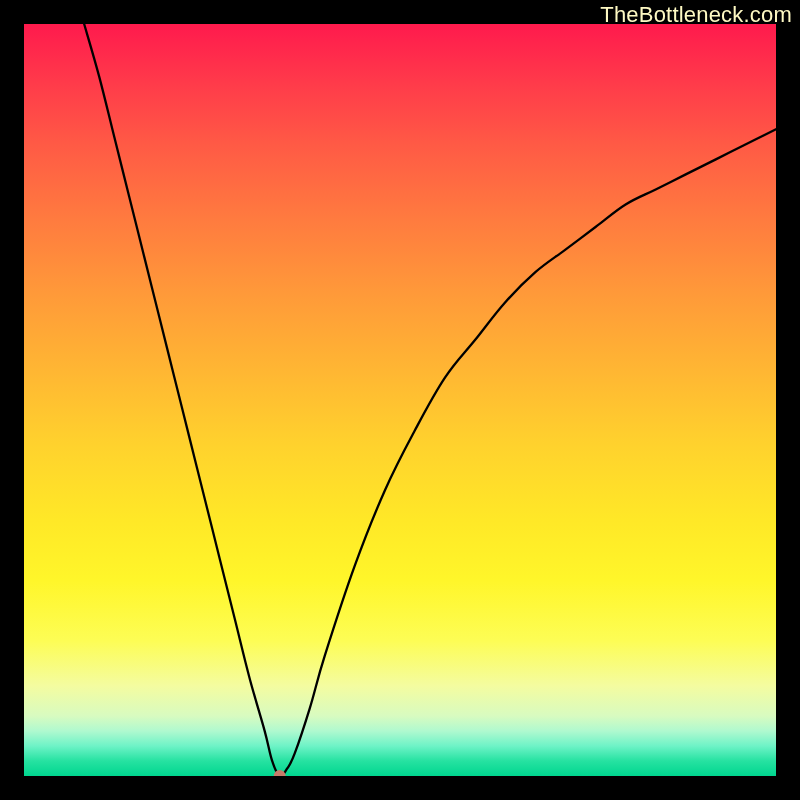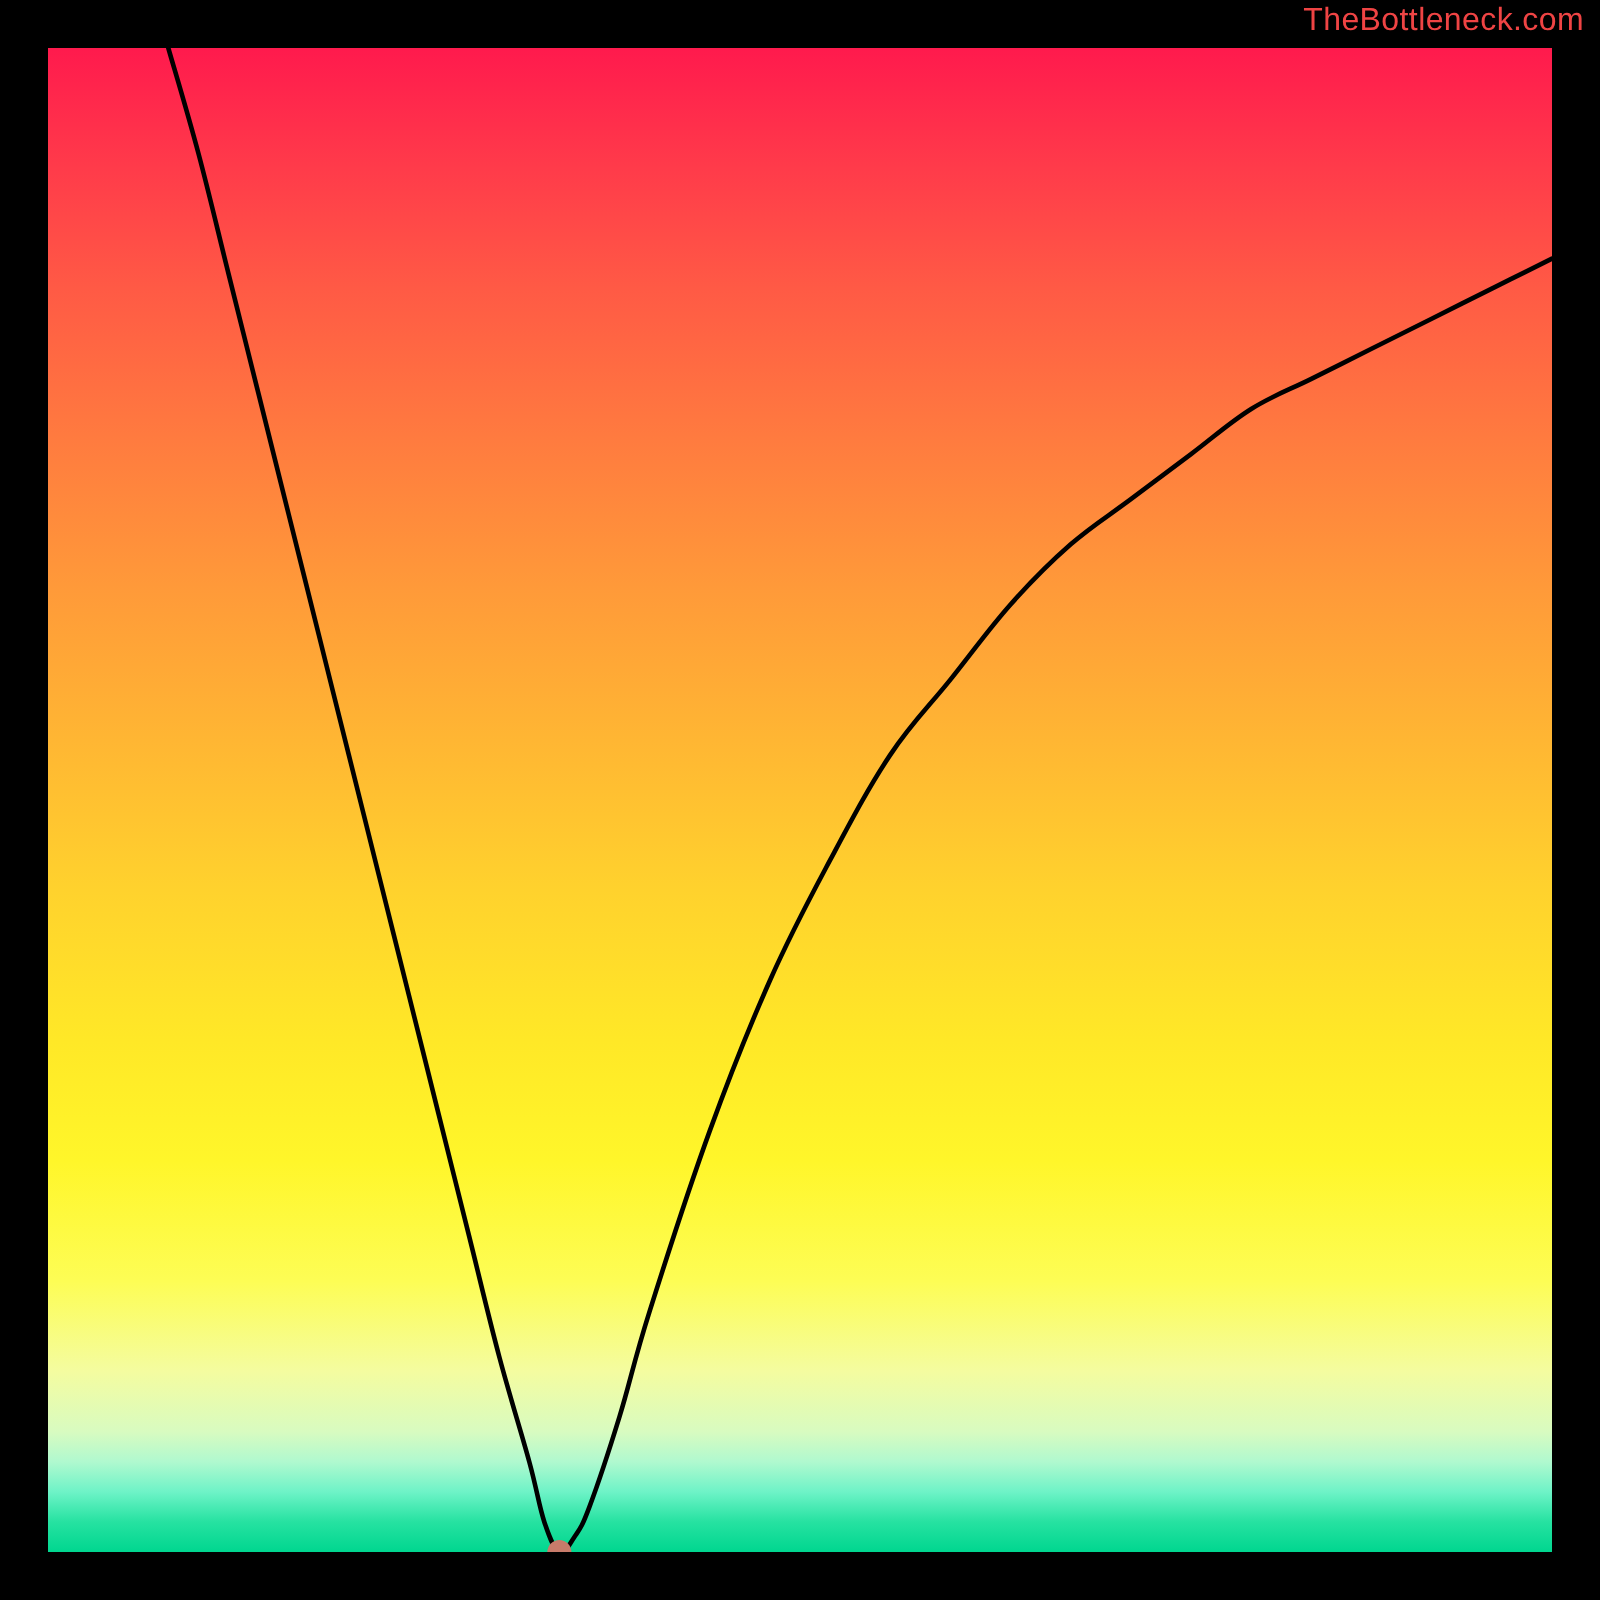--- a/index.html
+++ b/index.html
@@ -52,22 +52,22 @@
   .curve-svg {
     position: absolute;
     inset: 0;
     width: 100%;
     height: 100%;
   }
   .watermark {
     position: absolute;
     top: 2px;
     right: 8px;
-    color: #ef4444;
-    font-size: 16px;
+    color: #fef9c3;
+    font-size: 22px;
     font-weight: 500;
     letter-spacing: 0.2px;
     user-select: none;
   }
 </style>
 </head>
 <body>
 
 <div class="frame">
 

